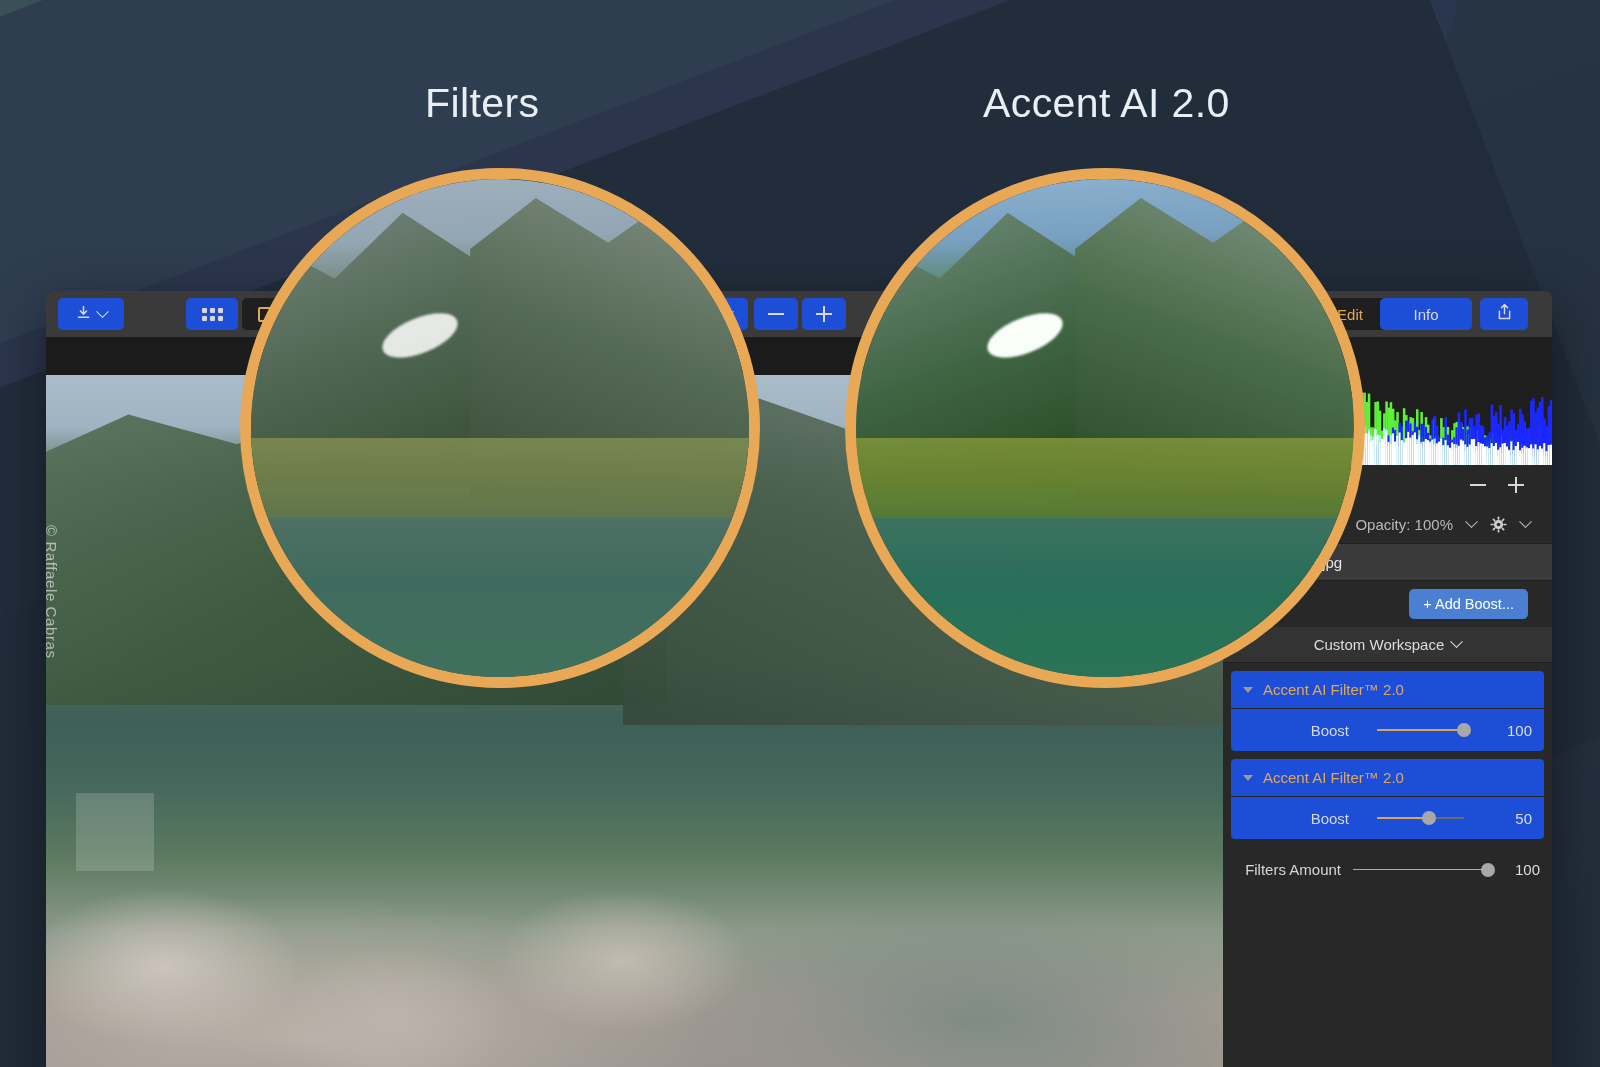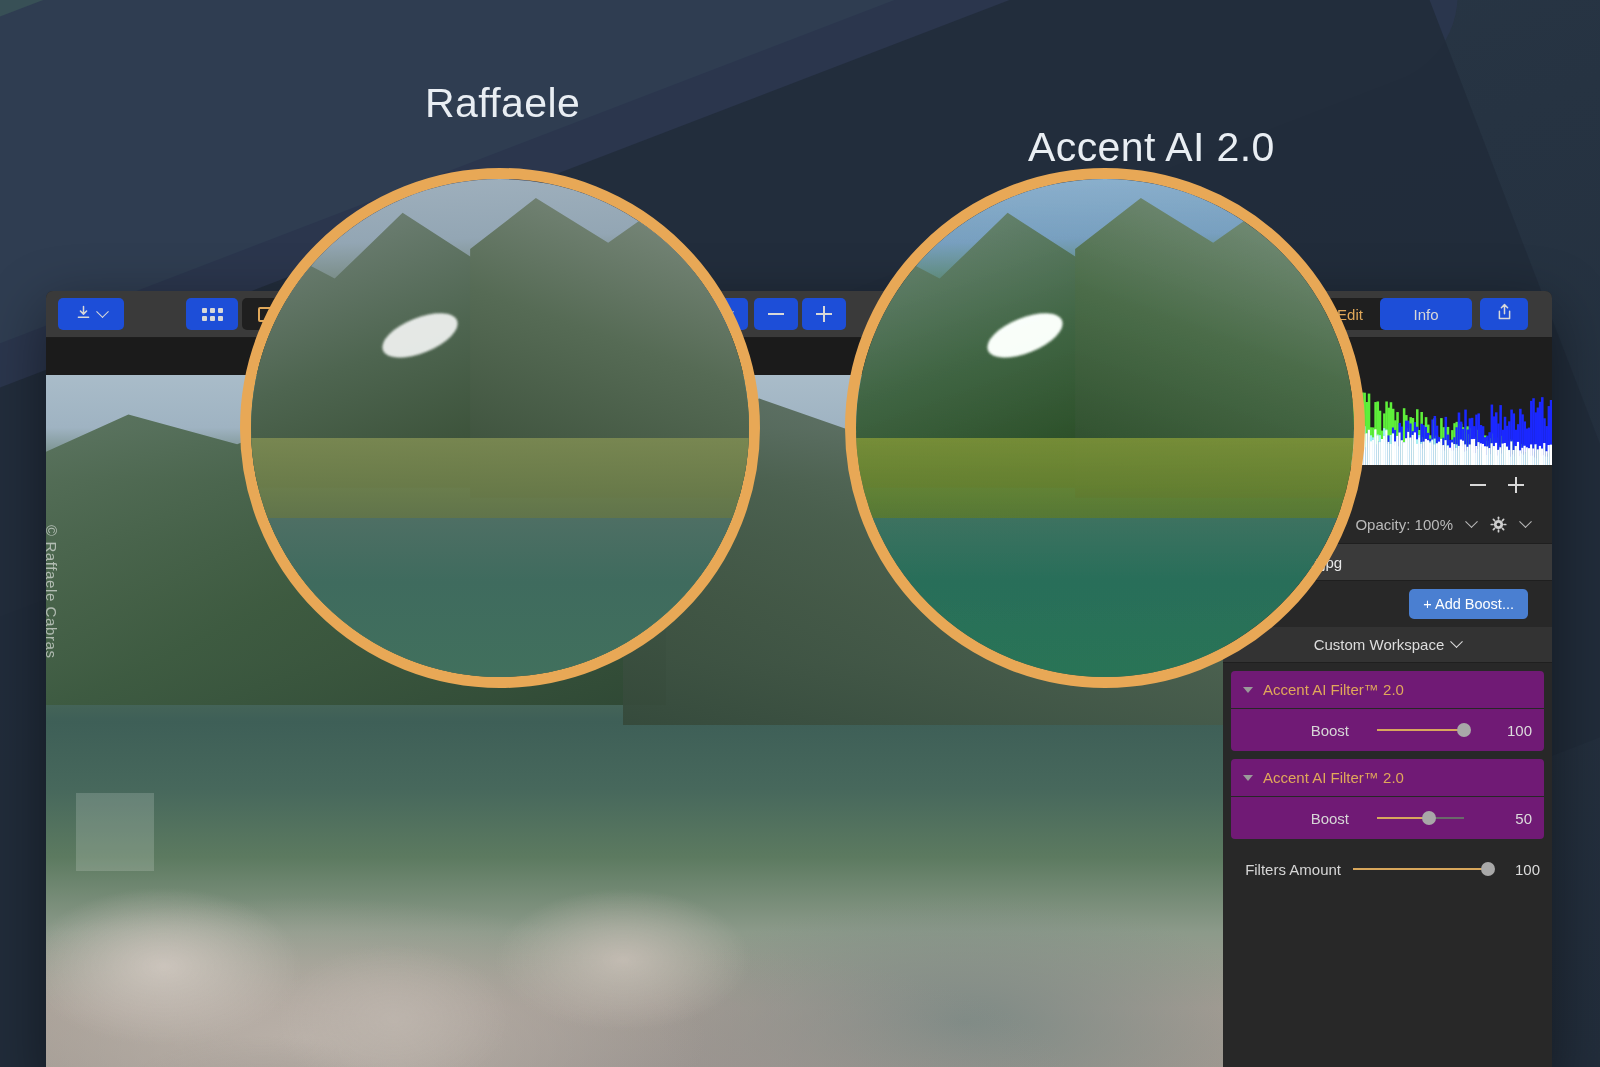--- a/index.html
+++ b/index.html
@@ -26,21 +26,21 @@
     width:1900px; height:900px; left:-300px; top:170px;
     background:#212c3a; transform:rotate(-21deg); opacity:.85;
   }
 
   
   .compare-label {
     position:absolute; color:#e9eef3; font-weight:300; letter-spacing:.4px;
     font-size:41px; white-space:nowrap; z-index:40;
   }
   #label-original { left:425px; top:80px; }
-  #label-accent   { left:1028px; top:80px;margin-top:44px; }
+  #label-accent   { left:983px; top:80px; }
 
   
   #app-window {
     position:absolute; left:46px; top:291px; width:1506px; height:790px;
     background:#262626; border-radius:7px 7px 0 0; overflow:hidden;
     box-shadow:0 18px 60px rgba(0,0,0,.45);
     z-index:10;
   }
 
   
@@ -154,40 +154,40 @@
 
   #addfilter-row { height:46px; display:flex; align-items:center;
                    justify-content:flex-end; padding-right:24px; }
   #btn-add-filter { background:#4a7fd1; color:#fff; font-size:14.5px;
                     border-radius:5px; padding:7px 14px; white-space:nowrap; }
 
   #workspace-row { height:36px; background:#333; display:flex; align-items:center;
                    justify-content:center; color:#ddd; font-size:15px; gap:8px;
                    border-bottom:1px solid #1f1f1f; }
 
-  .filter-card { margin:8px 8px 0 8px; background:#701a75; border-radius:4px;
+  .filter-card { margin:8px 8px 0 8px; background:#1d4ed8; border-radius:4px;
                  overflow:hidden; }
   .filter-head { height:38px; display:flex; align-items:center; gap:10px;
                  padding-left:12px; color:#e0a85a; font-size:15px;
                  border-bottom:1px solid #272727; }
   .tri { width:0;height:0;border-left:5px solid transparent;
          border-right:5px solid transparent;border-top:6px solid #9a9a9a; }
   .filter-body { height:42px; display:flex; align-items:center; gap:28px;
                  padding:0 12px 0 0; }
   .slider-label { width:118px; text-align:right; color:#d6d6d6; font-size:15px; }
   .slider { position:relative; flex:1; height:16px; }
   .slider-track { position:absolute; left:0; right:0; top:7px; height:1.6px;
                   background:#6a6a6a; }
   .slider-fill { position:absolute; left:0; top:7px; height:1.6px;
                  background:#d8a75c; }
   .slider-knob { position:absolute; top:1px; width:14px; height:14px;
                  border-radius:50%; background:#a8a8a8; margin-left:-7px; }
   .slider-val { width:40px; text-align:right; color:#dcdcdc; font-size:15px; }
 
-  #amount-row { display:flex; align-items:flex-start; gap:12px;
+  #amount-row { display:flex; align-items:center; gap:12px;
                 padding:22px 12px 0 0; }
 
   
   .mag { position:absolute; border-radius:50%; overflow:hidden;
          border:11px solid #e8a856; z-index:30; }
   #mag-original { left:240px; top:168px; width:520px; height:520px; }
   #mag-accent   { left:845px; top:168px; width:520px; height:520px; }
   .mag-inner { position:absolute; inset:0; }
 
   .mag-photo {
@@ -245,21 +245,21 @@
 </style>
 </head>
 <body>
 
 <div id="stage">
 
   <div class="bg-band band-teal"></div>
   <div class="bg-band band-indigo"></div>
   <div class="bg-band band-dark"></div>
 
-  <div class="compare-label" id="label-original">Raffaele</div>
+  <div class="compare-label" id="label-original">Filters</div>
   <div class="compare-label" id="label-accent">Accent AI 2.0</div>
 
   <div id="app-window">
 
     <div id="toolbar">
 
       <div class="tbtn" id="btn-import">
         <span>
           <svg width="17" height="17" viewBox="0 0 17 17">
             <path d="M8.5 2.5v7.4M5.4 7l3.1 3.1L11.6 7M3.4 13.2h10.2" stroke="#d8d8d8" stroke-width="1.5" fill="none" stroke-linecap="round" stroke-linejoin="round"></path>

